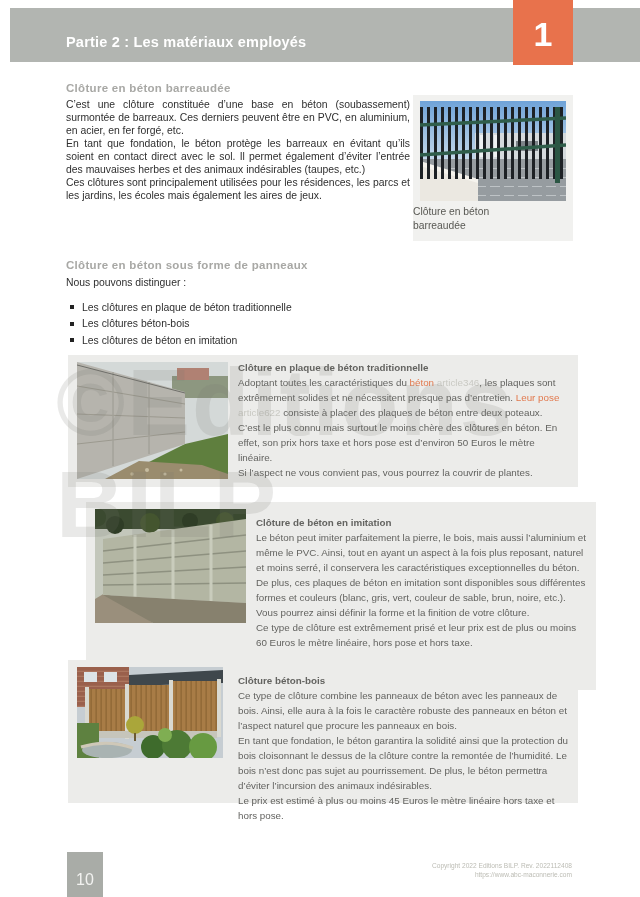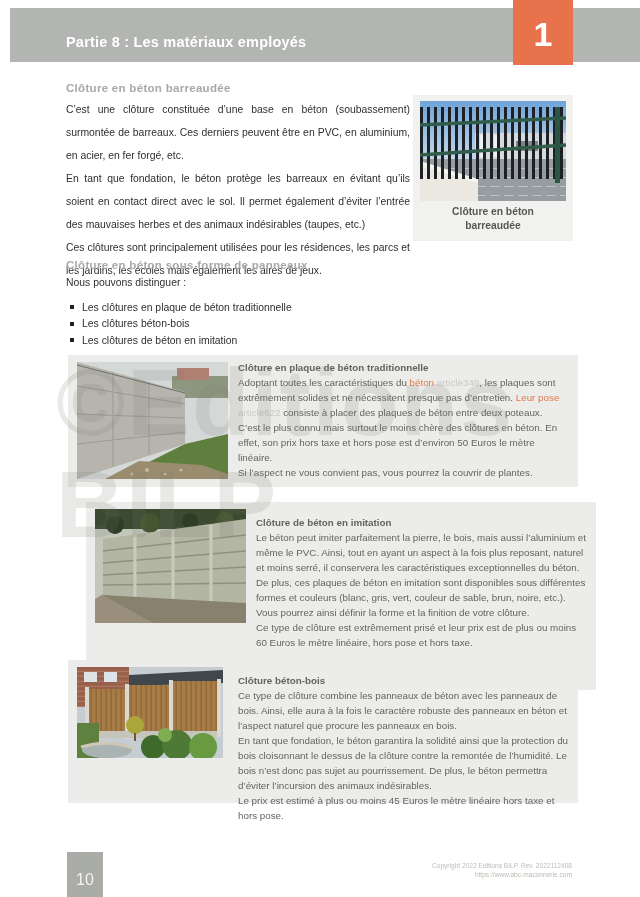--- a/index.html
+++ b/index.html
@@ -10,33 +10,33 @@
   .header-band{position:absolute;left:10px;top:8px;width:630px;height:54px;background:#b2b5b1;}
   .header-title{position:absolute;left:66px;top:34px;font-size:14.5px;font-weight:bold;color:#ffffff;letter-spacing:.2px;}
   .chapter-box{position:absolute;left:513px;top:0;width:60px;height:65px;background:#e8724c;
                display:flex;align-items:center;justify-content:center;}
   .chapter-num{color:#ffffff;font-size:34px;font-weight:bold;line-height:1;margin-top:2px;}
 
   
   .sec-head{position:absolute;left:66px;font-size:11.5px;font-weight:bold;color:#a8a8a5;letter-spacing:.3px;}
 
   
-  .body-col{position:absolute;left:66px;top:98px;width:344px;font-size:10.4px;line-height:23px;
+  .body-col{position:absolute;left:66px;top:98px;width:344px;font-size:10.4px;line-height:13px;
             color:#2f2f2f;text-align:justify;}
   .body-col p{margin:0;}
   .intro-line{position:absolute;left:66px;top:277px;font-size:10.4px;color:#2f2f2f;}
   .bullets{position:absolute;left:70px;top:299px;font-size:10.4px;color:#2f2f2f;}
   .bullet-row{display:flex;align-items:center;height:16.5px;}
   .bullet-sq{width:4px;height:4px;background:#222;margin-right:8px;flex:0 0 auto;}
 
   
   .fig-box{position:absolute;left:413px;top:95px;width:160px;height:146px;background:#f1f1ef;}
   .fig-photo{position:absolute;left:7px;top:6px;width:146px;height:100px;overflow:hidden;}
-  .fig-caption{position:absolute;left:0;top:110px;width:160px;text-align:center;
-               font-size:10.3px;font-weight:bold;color:#585853;line-height:14px;}
+  .fig-caption{position:absolute;left:0;top:110px;width:160px;text-align:left;
+               font-size:10.3px;font-weight:normal;color:#585853;line-height:14px;}
 
   
   .block{position:absolute;left:68px;width:510px;background:#ececea;}
   .block-photo{position:absolute;left:9px;top:8px;overflow:hidden;}
   .block-text{position:absolute;left:170px;width:332px;}
   .block-title{font-size:11.3px;font-weight:bold;color:#3f3f3d;margin:0 0 9px 0;}
   .block-text p{margin:0;font-size:9.8px;line-height:15px;color:#636360;}
   .lnk{color:#e2794e;text-decoration:none;}
   .ref{color:#c9c9c3;}
 
@@ -51,21 +51,21 @@
   .page-num{color:#f2f2f0;font-size:16px;}
   .copyright{position:absolute;right:68px;top:861px;text-align:right;font-size:6.6px;
              line-height:9px;color:#bcbcb4;}
 </style>
 </head>
 <body>
 
 <div class="page">
 
   <div class="header-band"></div>
-  <div class="header-title">Partie 8 : Les matériaux employés</div>
+  <div class="header-title">Partie 2 : Les matériaux employés</div>
   <div class="chapter-box">
     <span class="chapter-num">1</span>
   </div>
 
   <div class="sec-head" style="top:82px;">Clôture en béton barreaudée</div>
   <div class="body-col">
     <p>C’est une clôture constituée d’une base en béton (soubassement) surmontée de barreaux. Ces derniers peuvent être en PVC, en aluminium, en acier, en fer forgé, etc.</p>
     <p>En tant que fondation, le béton protège les barreaux en évitant qu’ils soient en contact direct avec le sol. Il permet également d’éviter l’entrée des mauvaises herbes et des animaux indésirables (taupes, etc.)</p>
     <p>Ces clôtures sont principalement utilisées pour les résidences, les parcs et les jardins, les écoles mais également les aires de jeux.</p>
   </div>

